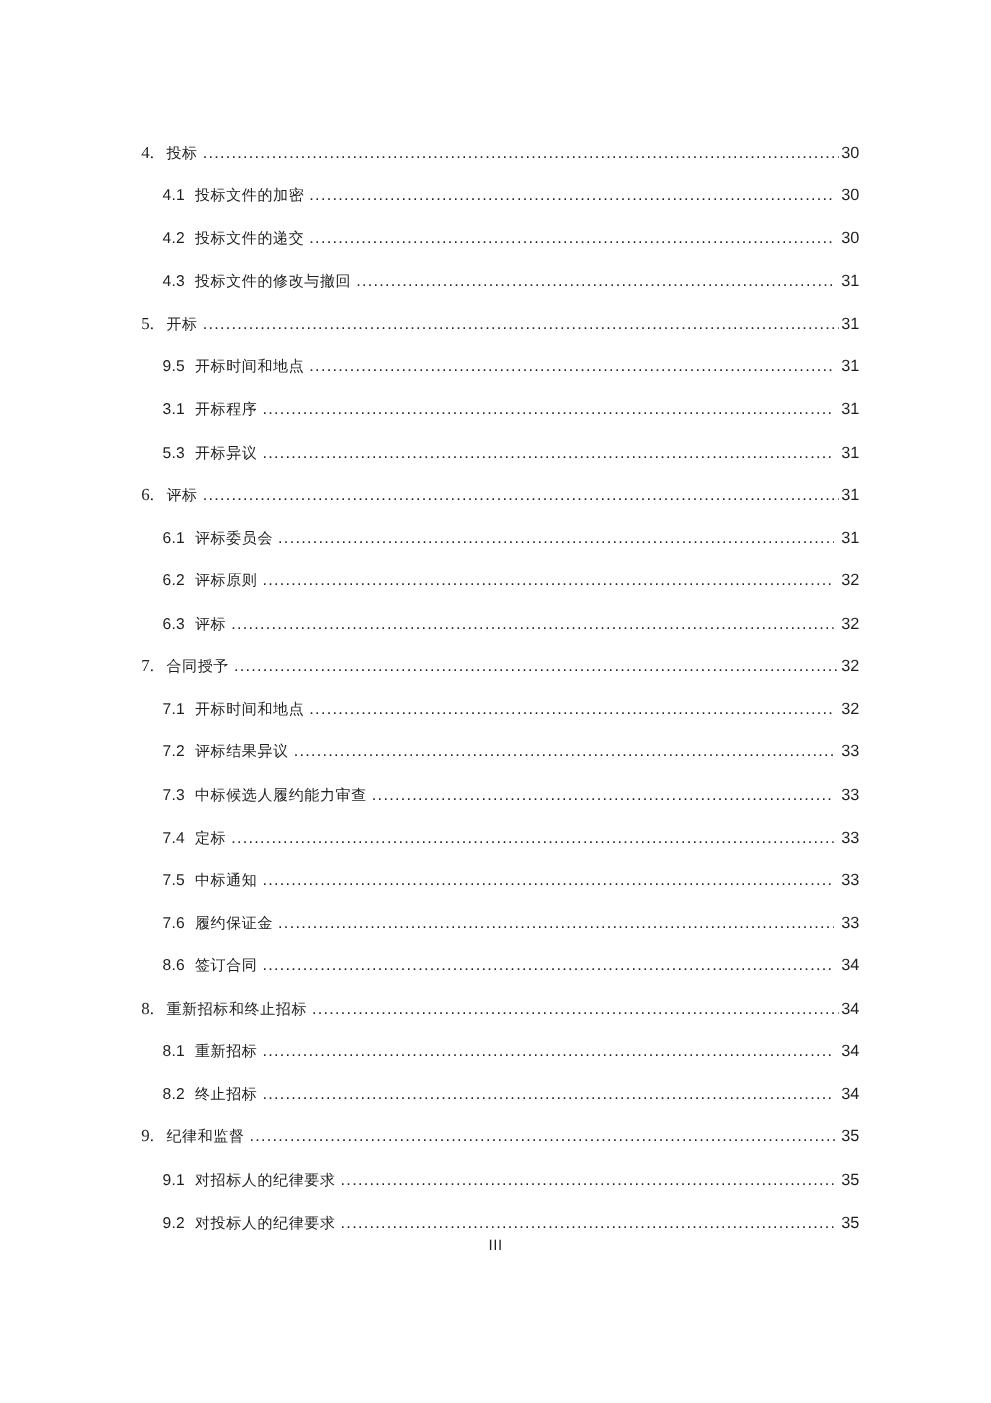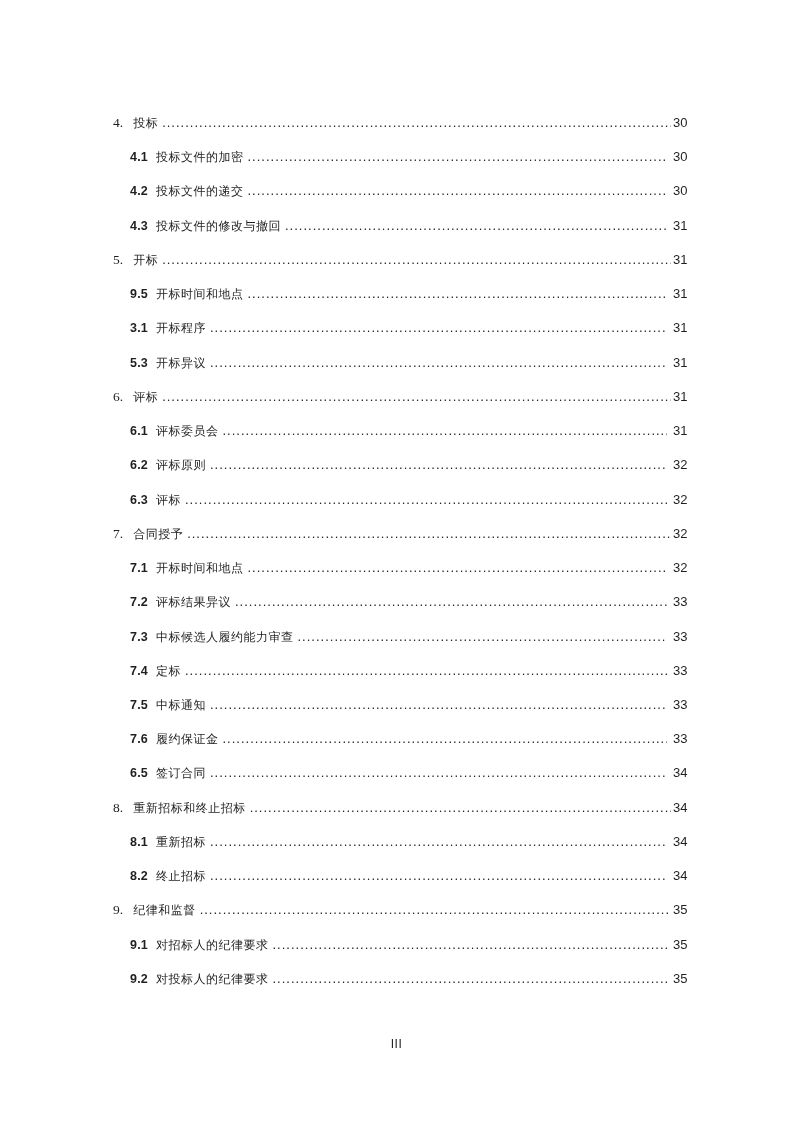--- a/index.html
+++ b/index.html
@@ -28,21 +28,21 @@
   }
   .toc-row .num { flex: 0 0 auto; }
   .level1 .num {
     font-family: "Liberation Serif", "DejaVu Serif", serif;
     font-size: 13.5px;
     margin-right: 10px;
   }
   .level2 { padding-left: 17px; }
   .level2 .num {
     font-family: "Liberation Sans", "DejaVu Sans", sans-serif;
-    font-weight: 700;
+    font-weight: 400;
     font-size: 12.5px;
     margin-right: 8px;
     letter-spacing: 0.2px;
   }
   .title {
     flex: 0 0 auto;
     font-size: 12px;
     letter-spacing: 0.5px;
   }
   .dots {
@@ -60,21 +60,21 @@
     color: #222222;
   }
   .pagenum {
     flex: 0 0 auto;
     font-family: "Liberation Sans", "DejaVu Sans", sans-serif;
     font-size: 13px;
     min-width: 17px;
   }
   .footer {
     position: absolute;
-    top: 1036px;
+    top: 988px;
     left: 0;
     width: 100%;
     text-align: center;
     font-family: "Liberation Sans", "DejaVu Sans", sans-serif;
     font-size: 12px;
     line-height: 16px;
     letter-spacing: 0.5px;
     color: #1f1f1f;
   }
 </style>
@@ -191,21 +191,21 @@
         <span class="dots"></span>
         <span class="pagenum">33</span>
       </div>
       <div class="toc-row level2">
         <span class="num">7.6</span>
         <span class="title">履约保证金</span>
         <span class="dots"></span>
         <span class="pagenum">33</span>
       </div>
       <div class="toc-row level2">
-        <span class="num">6.5</span>
+        <span class="num">8.6</span>
         <span class="title">签订合同</span>
         <span class="dots"></span>
         <span class="pagenum">34</span>
       </div>
       <div class="toc-row level1">
         <span class="num">8.</span>
         <span class="title">重新招标和终止招标</span>
         <span class="dots"></span>
         <span class="pagenum">34</span>
       </div>

